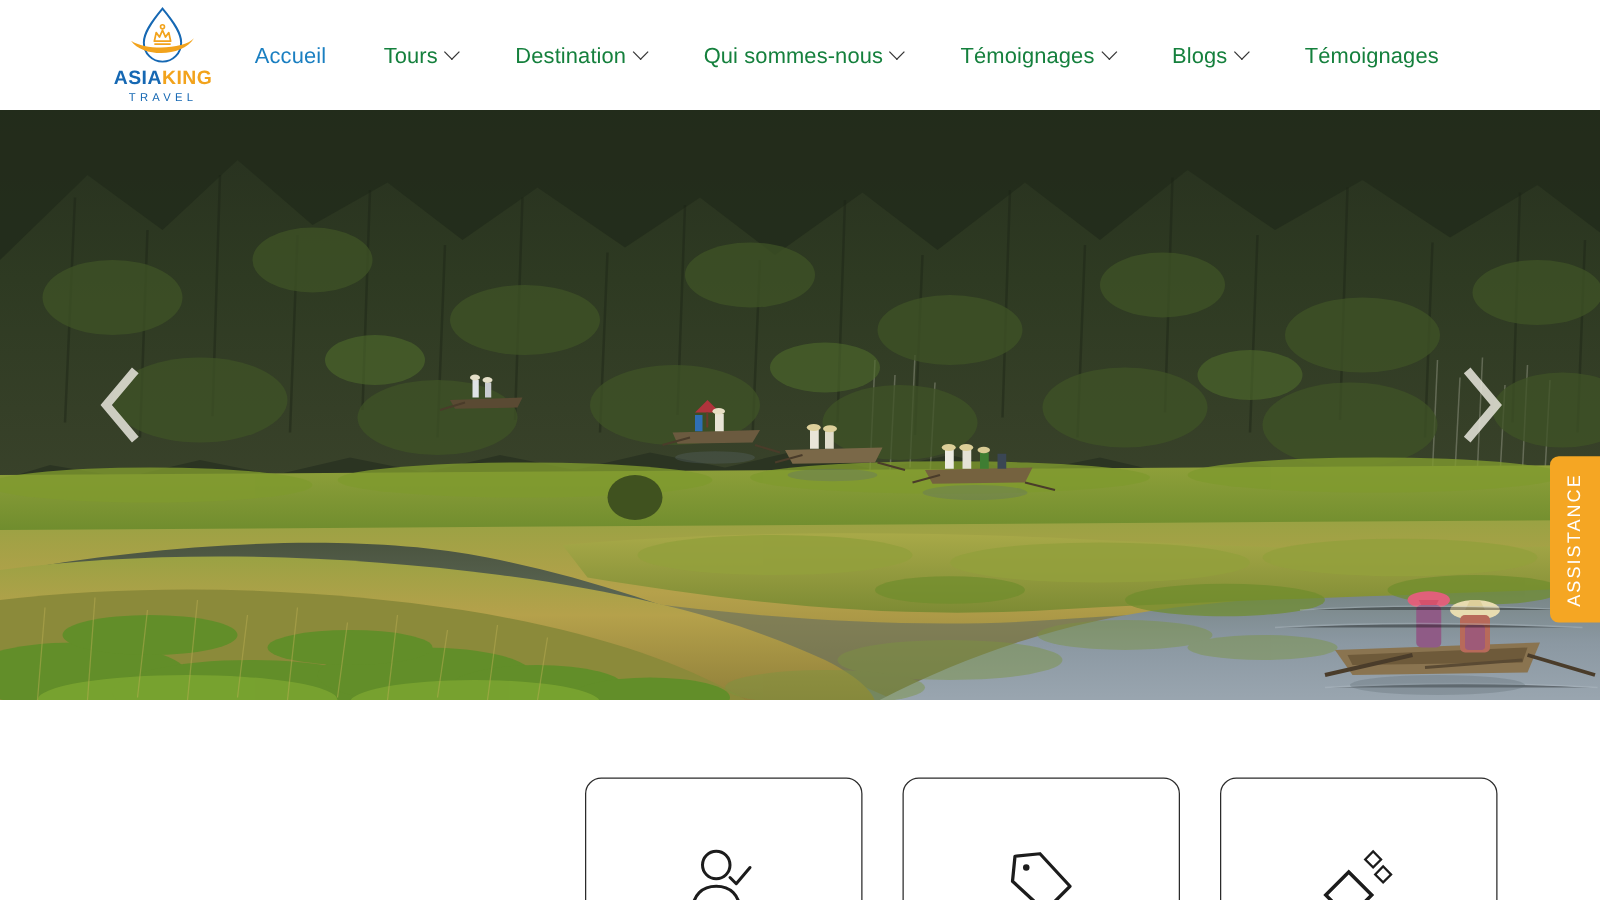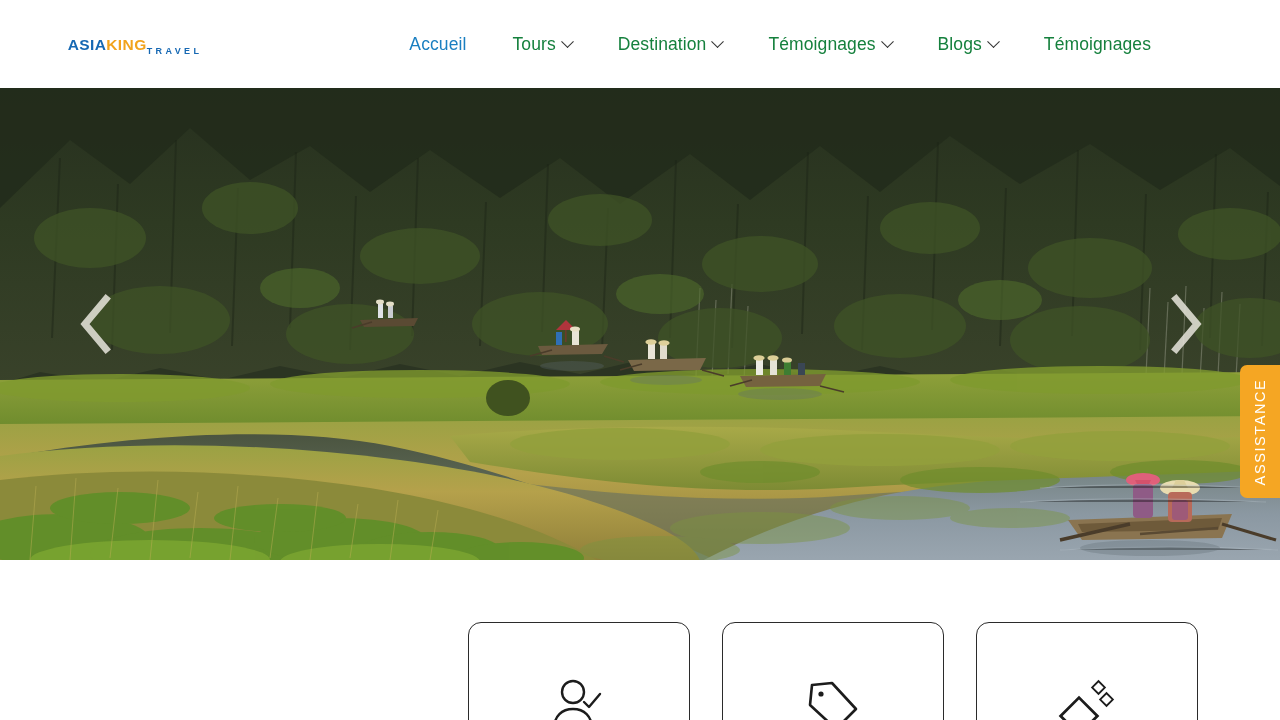--- a/index.html
+++ b/index.html
@@ -14,35 +14,35 @@
   .header {
     position:absolute; top:0; left:0;
     width:1280px; height:88px;
     background:#ffffff;
     display:flex; align-items:center;
     z-index:40;
   }
   .logo-wrap {
     width:110px; height:78px;
     margin-left:80px;
-    display:flex; 
+    display:flex; flex-direction:column;
     align-items:center; justify-content:center;
   }
   .logo-mark { width:66px; height:52px; display:block; }
   .logo-words {
     margin-top:1px;
     font-size:15.5px; font-weight:bold;
     letter-spacing:0.4px; line-height:1;
     white-space:nowrap;
   }
   .lw-asia { color:#1668b3; }
   .lw-king { color:#f2a31c; }
   .logo-travel {
-    margin-top:14px;
-    font-size:9px; font-weight:bold;
+    margin-top:4px;
+    font-size:9px; font-weight:normal;
     letter-spacing:3.4px; color:#1668b3;
     line-height:1;
   }
 
   .nav {
     flex:1;
     display:flex; align-items:center;
     justify-content:flex-end;
     padding-right:106px;
     gap:0px;
@@ -152,20 +152,24 @@
   <nav class="nav">
     <div class="nav-item active">
       <span>Accueil</span>
     </div>
     <div class="nav-item">
       <span>Tours</span>
       <i class="chev"></i>
     </div>
     <div class="nav-item">
       <span>Destination</span>
+      <i class="chev"></i>
+    </div>
+    <div class="nav-item">
+      <span>Qui sommes-nous</span>
       <i class="chev"></i>
     </div>
     <div class="nav-item">
       <span>Témoignages</span>
       <i class="chev"></i>
     </div>
     <div class="nav-item">
       <span>Blogs</span>
       <i class="chev"></i>
     </div>

